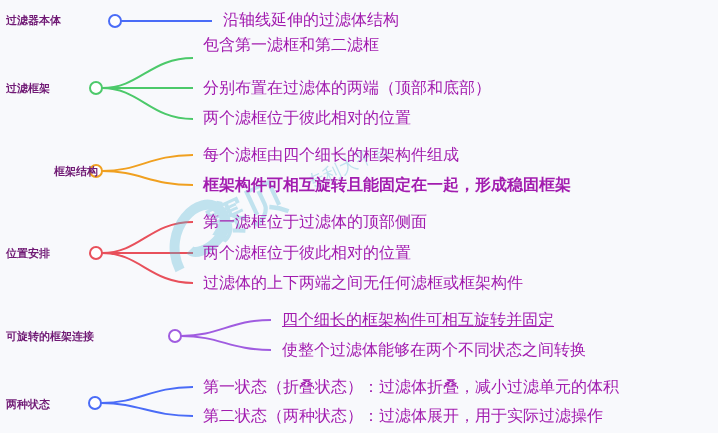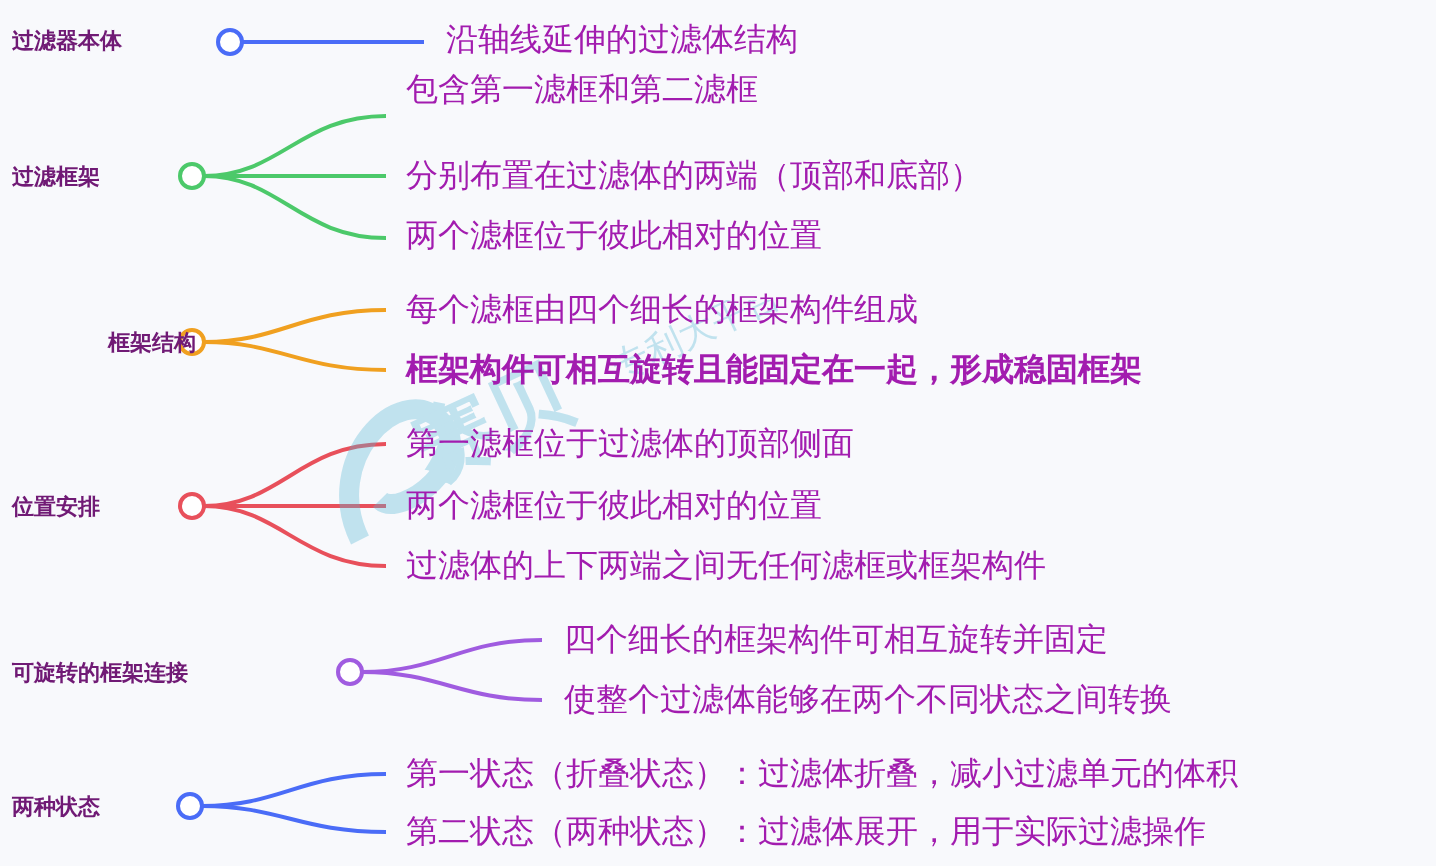--- a/index.html
+++ b/index.html
@@ -95,17 +95,17 @@
 <div class="leaf" style="left:203px; top:78px;">分别布置在过滤体的两端（顶部和底部）</div>
 <div class="leaf" style="left:203px; top:108px;">两个滤框位于彼此相对的位置</div>
 
 <div class="leaf" style="left:203px; top:145px;">每个滤框由四个细长的框架构件组成</div>
 <div class="leaf" style="left:203px; top:175px;font-weight:bold;">框架构件可相互旋转且能固定在一起，形成稳固框架</div>
 
 <div class="leaf" style="left:203px; top:212px;">第一滤框位于过滤体的顶部侧面</div>
 <div class="leaf" style="left:203px; top:243px;">两个滤框位于彼此相对的位置</div>
 <div class="leaf" style="left:203px; top:273px;">过滤体的上下两端之间无任何滤框或框架构件</div>
 
-<div class="leaf" style="left:282px; top:310px;">四个细长的框架构件可相互旋转并固定</div>
+<div class="leaf" style="left:282px; top:310px;text-decoration:underline;">四个细长的框架构件可相互旋转并固定</div>
 <div class="leaf" style="left:282px; top:340px;text-align:center;">使整个过滤体能够在两个不同状态之间转换</div>
 
 <div class="leaf" style="left:203px; top:377px;">第一状态（折叠状态）：过滤体折叠，减小过滤单元的体积</div>
 <div class="leaf" style="left:203px; top:406px;">第二状态（两种状态）：过滤体展开，用于实际过滤操作</div>
 
 </body></html>

